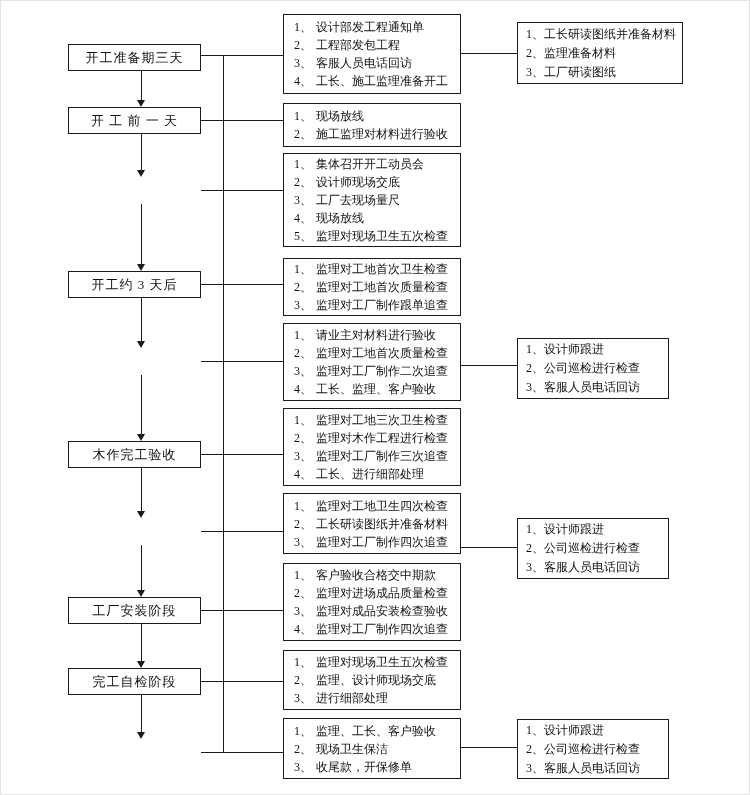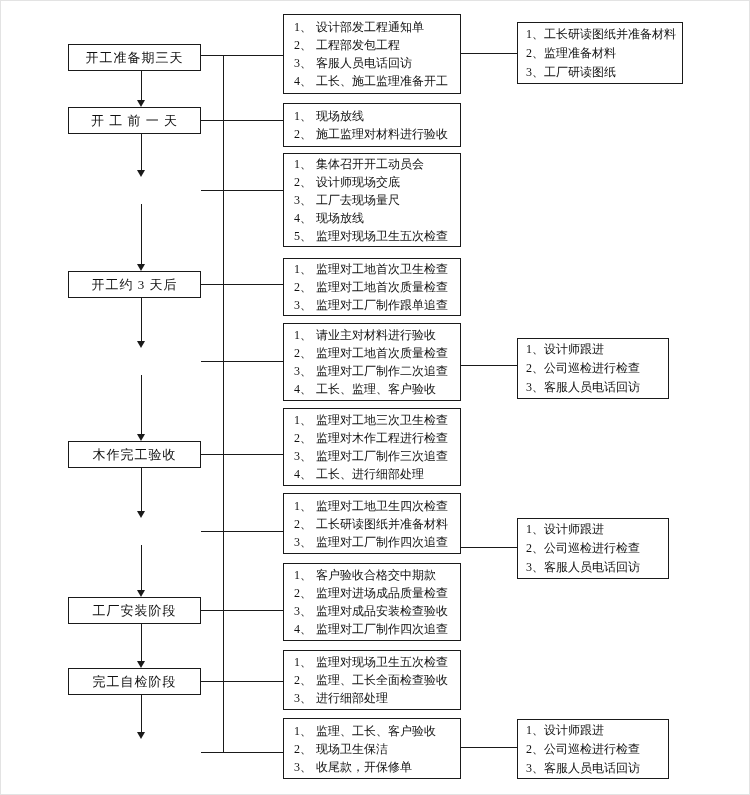--- a/index.html
+++ b/index.html
@@ -223,21 +223,21 @@
         <span class="txt">监理对工厂制作四次追查</span>
       </div>
     </div>
   <div class="mbox" style="top:649px;height:60px">
       <div class="li">
         <span class="num">1、</span>
         <span class="txt">监理对现场卫生五次检查</span>
       </div>
       <div class="li">
         <span class="num">2、</span>
-        <span class="txt">监理、工长全面检查验收</span>
+        <span class="txt">监理、设计师现场交底</span>
       </div>
       <div class="li">
         <span class="num">3、</span>
         <span class="txt">进行细部处理</span>
       </div>
     </div>
   <div class="mbox" style="top:717px;height:61px">
       <div class="li">
         <span class="num">1、</span>
         <span class="txt">监理、工长、客户验收</span>

